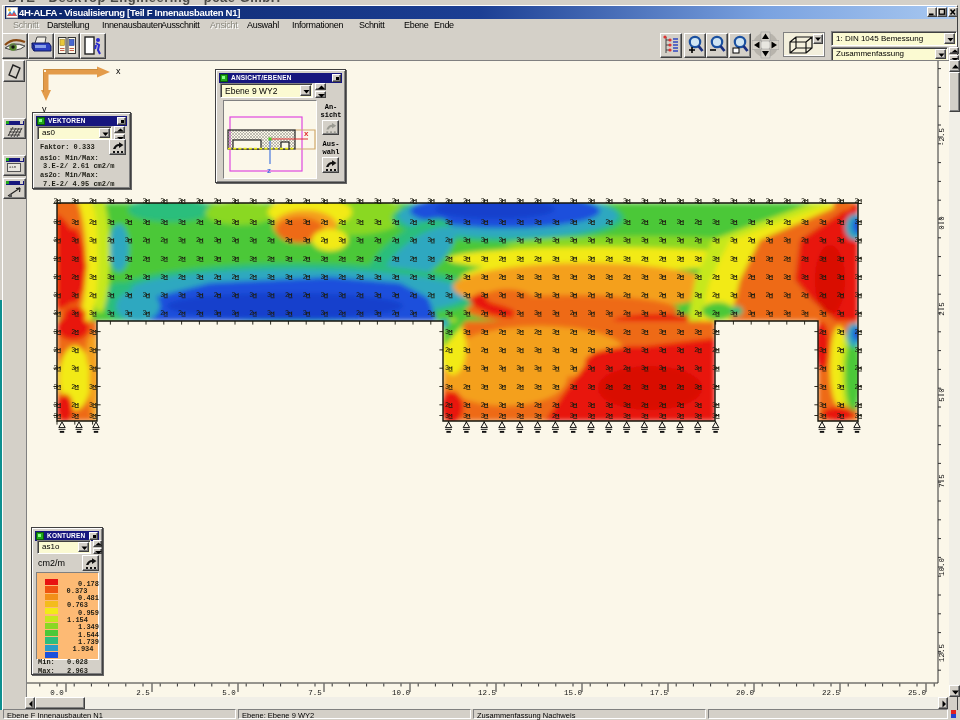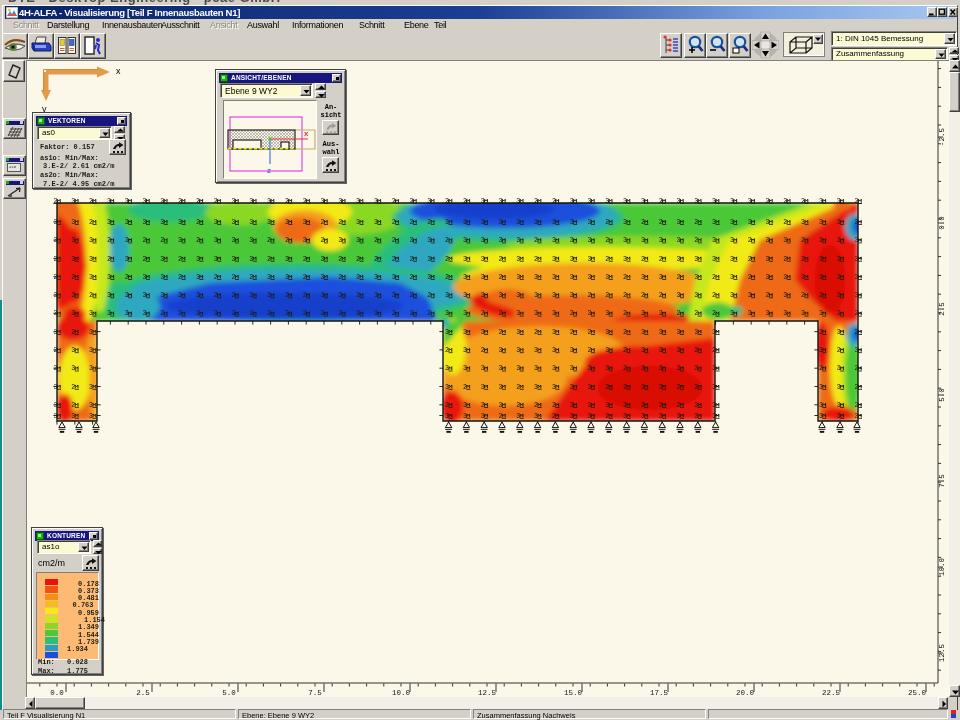--- a/index.html
+++ b/index.html
@@ -44,21 +44,21 @@
     <div style="position:absolute;left:5px;top:19px;width:950px;height:13px;background:#d4d0c8">
       <div style="position:absolute;left:8px;top:1px;font:9px 'Liberation Sans',sans-serif;letter-spacing:-0.3px;color:#8a887e;text-shadow:1px 1px 0 #fff">Schnitt</div>
       <div style="position:absolute;left:42px;top:1px;font:9px 'Liberation Sans',sans-serif;letter-spacing:-0.3px;color:#000">Darstellung</div>
       <div style="position:absolute;left:97px;top:1px;font:9px 'Liberation Sans',sans-serif;letter-spacing:-0.3px;color:#000">Innenausbauten</div>
       <div style="position:absolute;left:156px;top:1px;font:9px 'Liberation Sans',sans-serif;letter-spacing:-0.3px;color:#000">Ausschnitt</div>
       <div style="position:absolute;left:205px;top:1px;font:9px 'Liberation Sans',sans-serif;letter-spacing:-0.3px;color:#8a887e;text-shadow:1px 1px 0 #fff">Ansicht</div>
       <div style="position:absolute;left:242px;top:1px;font:9px 'Liberation Sans',sans-serif;letter-spacing:-0.3px;color:#000">Auswahl</div>
       <div style="position:absolute;left:287px;top:1px;font:9px 'Liberation Sans',sans-serif;letter-spacing:-0.3px;color:#000">Informationen</div>
       <div style="position:absolute;left:354px;top:1px;font:9px 'Liberation Sans',sans-serif;letter-spacing:-0.3px;color:#000">Schnitt</div>
       <div style="position:absolute;left:399px;top:1px;font:9px 'Liberation Sans',sans-serif;letter-spacing:-0.3px;color:#000">Ebene</div>
-      <div style="position:absolute;left:429px;top:1px;font:9px 'Liberation Sans',sans-serif;letter-spacing:-0.3px;color:#000">Teil</div>
+      <div style="position:absolute;left:429px;top:1px;font:9px 'Liberation Sans',sans-serif;letter-spacing:-0.3px;color:#000">Ende</div>
     </div>
 <div style="position:absolute;left:5px;top:32px;width:950px;height:28px;background:#d4d0c8"></div>
 <div class="btn" style="left:2px;top:33px;width:26px;height:26px">
       <svg width="24" height="24" viewBox="0 0 24 24">
  <path d="M2,11 Q10,3 22,8" fill="none" stroke="#8a4a14" stroke-width="2.2"></path>
  <path d="M2,14 Q11,7 22,12 Q14,19 2,14 Z" fill="#f8f8f0" stroke="#444" stroke-width="1"></path>
  <circle cx="10" cy="13" r="3.8" fill="#5a8a30"></circle>
         <circle cx="10" cy="13" r="1.7" fill="#111"></circle>
  <path d="M2,14 Q11,8 22,12" fill="none" stroke="#666" stroke-width="0.8"></path>
       </svg>
@@ -1165,21 +1165,21 @@
       </div>
  <div class="btn" style="left:0;top:12px;width:11px;height:40px"></div>
  <div class="btn" style="left:0;top:625px;width:11px;height:12px">
         <svg width="11" height="12">
           <path d="M5.5,8.5 L9,4.5 L2,4.5 Z" fill="#000"></path>
         </svg>
       </div>
 </div>
 <div style="position:absolute;left:2px;top:710px;width:956px;height:10px;background:#d4d0c8"></div>
 <div class="sunk" style="position:absolute;left:3px;top:709px;width:233px;height:10px;background:#d4d0c8">
-      <div style="position:absolute;left:3px;top:0.5px;font:7.5px 'Liberation Sans',sans-serif;color:#000">Teil F Visualisierung N1</div>
+      <div style="position:absolute;left:3px;top:0.5px;font:7.5px 'Liberation Sans',sans-serif;color:#000">Ebene F Innenausbauten N1</div>
     </div>
 <div class="sunk" style="position:absolute;left:238px;top:709px;width:233px;height:10px;background:#d4d0c8">
       <div style="position:absolute;left:3px;top:0.5px;font:7.5px 'Liberation Sans',sans-serif;color:#000">Ebene: Ebene 9 WY2</div>
     </div>
 <div class="sunk" style="position:absolute;left:473px;top:709px;width:233px;height:10px;background:#d4d0c8">
       <div style="position:absolute;left:3px;top:0.5px;font:7.5px 'Liberation Sans',sans-serif;color:#000">Zusammenfassung Nachweis</div>
     </div>
 <div class="sunk" style="position:absolute;left:708px;top:709px;width:240px;height:10px;background:#d4d0c8"></div>
 <div style="position:absolute;left:951px;top:710px;width:5px;height:8px">
       <div style="width:5px;height:4px;background:#e02020"></div>
@@ -1277,21 +1277,21 @@
           <svg width="11" height="6.5">
             <path d="M5.5,1.5 L9.0,4.5 L2.0,4.5 Z" fill="#000"></path>
           </svg>
         </div>
         <div class="btn" style="left:0;top:7.5px;width:11px;height:6.5px">
           <svg width="11" height="6.5">
             <path d="M5.5,5.0 L9.0,2 L2.0,2 Z" fill="#000"></path>
           </svg>
         </div>
       </div>
-      <div class="t7" style="position:absolute;left:7px;top:30px">Faktor: 0.157</div>
+      <div class="t7" style="position:absolute;left:7px;top:30px">Faktor: 0.333</div>
       <div class="btn" style="left:76px;top:26px;width:17px;height:16px">
         <svg width="17" height="16" viewBox="0 0 17 16">
           <path d="M3,9 Q5,4 9,4 L9,2.2 L13.5,5 L9,8 L9,6 Q6.5,6 5.5,9 Z" fill="#111"></path>
           <rect x="3" y="11" width="2" height="2" fill="#111"></rect>
           <rect x="7" y="11" width="2" height="2" fill="#111"></rect>
           <rect x="11" y="11" width="2" height="2" fill="#111"></rect>
         </svg>
       </div>
       <div class="t7" style="position:absolute;left:7px;top:41px">as1o: Min/Max:</div>
       <div class="t7" style="position:absolute;left:10px;top:49px">3.E-2/ 2.61 cm2/m</div>
@@ -1343,27 +1343,27 @@
         <div style="position:absolute;left:8px;top:20.6px;width:13px;height:6.3px;background:#f29018"></div>
         <div style="position:absolute;left:8px;top:27.9px;width:13px;height:6.3px;background:#f4bc1c"></div>
         <div style="position:absolute;left:8px;top:35.2px;width:13px;height:6.3px;background:#f2ea18"></div>
         <div style="position:absolute;left:8px;top:42.5px;width:13px;height:6.3px;background:#c6e81c"></div>
         <div style="position:absolute;left:8px;top:49.8px;width:13px;height:6.3px;background:#8ad824"></div>
         <div style="position:absolute;left:8px;top:57.1px;width:13px;height:6.3px;background:#4cc838"></div>
         <div style="position:absolute;left:8px;top:64.4px;width:13px;height:6.3px;background:#2cbe7c"></div>
         <div style="position:absolute;left:8px;top:71.7px;width:13px;height:6.3px;background:#2a9cc8"></div>
         <div style="position:absolute;left:8px;top:79.0px;width:13px;height:6.3px;background:#1b50dc"></div>
         <div class="t7" style="position:absolute;left:30px;top:6.5px;width:32px;text-align:right">0.178</div>
-        <div class="t7" style="position:absolute;left:30px;top:13.8px;width:32px;text-align:right">0.373</div>
+        <div class="t7" style="position:absolute;left:24px;top:13.8px;width:32px;text-align:center">0.373</div>
         <div class="t7" style="position:absolute;left:30px;top:21.1px;width:32px;text-align:right">0.481</div>
-        <div class="t7" style="position:absolute;left:30px;top:28.4px;width:32px;text-align:center">0.763</div>
+        <div class="t7" style="position:absolute;left:30px;top:28.4px;width:32px;text-align:left">0.763</div>
         <div class="t7" style="position:absolute;left:30px;top:35.7px;width:32px;text-align:right">0.959</div>
-        <div class="t7" style="position:absolute;left:36px;top:43.0px;width:32px;text-align:right">1.154</div>
+        <div class="t7" style="position:absolute;left:30px;top:43.0px;width:32px;">1.154</div>
         <div class="t7" style="position:absolute;left:30px;top:50.3px;width:32px;text-align:right">1.349</div>
         <div class="t7" style="position:absolute;left:30px;top:57.6px;width:32px;text-align:right">1.544</div>
         <div class="t7" style="position:absolute;left:30px;top:64.9px;width:32px;text-align:right">1.739</div>
-        <div class="t7" style="position:absolute;left:30px;top:72.2px;width:32px;text-align:left">1.934</div>
+        <div class="t7" style="position:absolute;left:30px;top:72.2px;width:32px;text-align:center">1.934</div>
       </div>
       <div class="t7" style="position:absolute;left:6px;top:130px">Min:</div>
       <div class="t7" style="position:absolute;left:28px;top:130px;width:28px;text-align:right">0.028</div>
       <div class="t7" style="position:absolute;left:6px;top:139px">Max:</div>
-      <div class="t7" style="position:absolute;left:28px;top:139px;width:28px;text-align:right">1.775</div>
+      <div class="t7" style="position:absolute;left:28px;top:139px;width:28px;text-align:right">2.963</div>
     </div>
   </div>
 </body></html>

